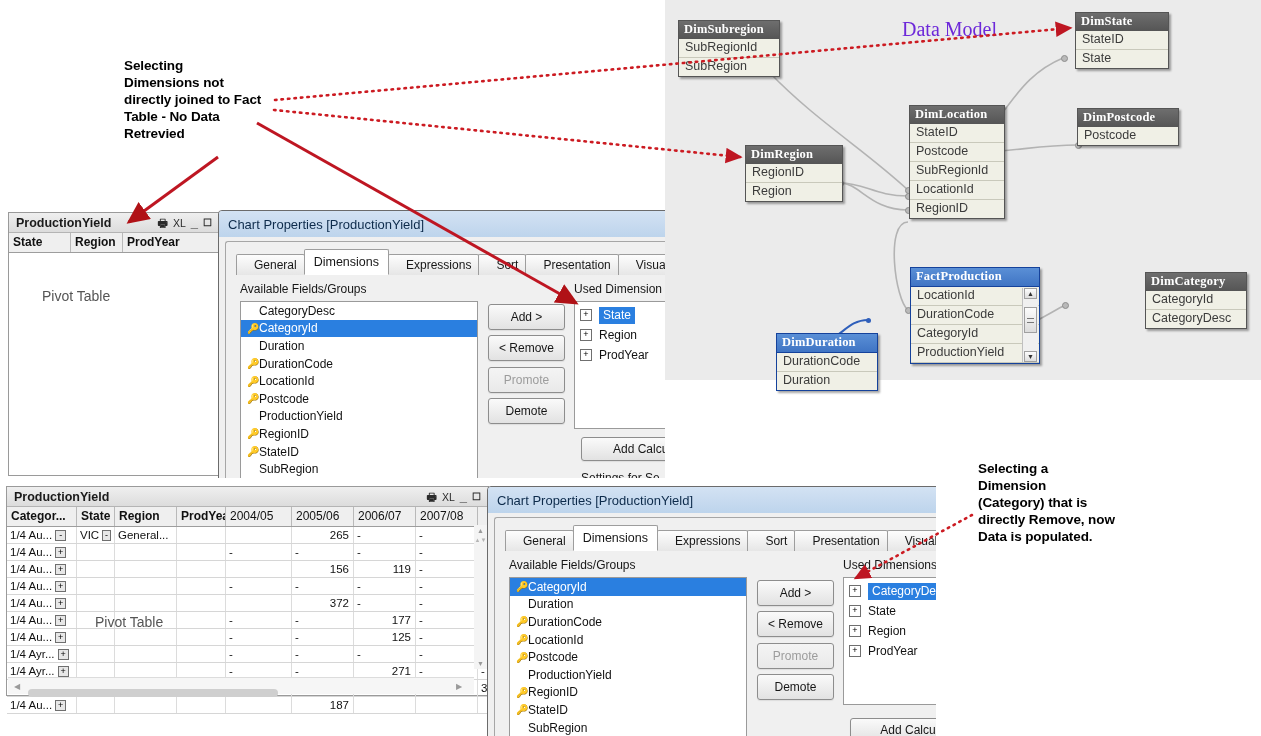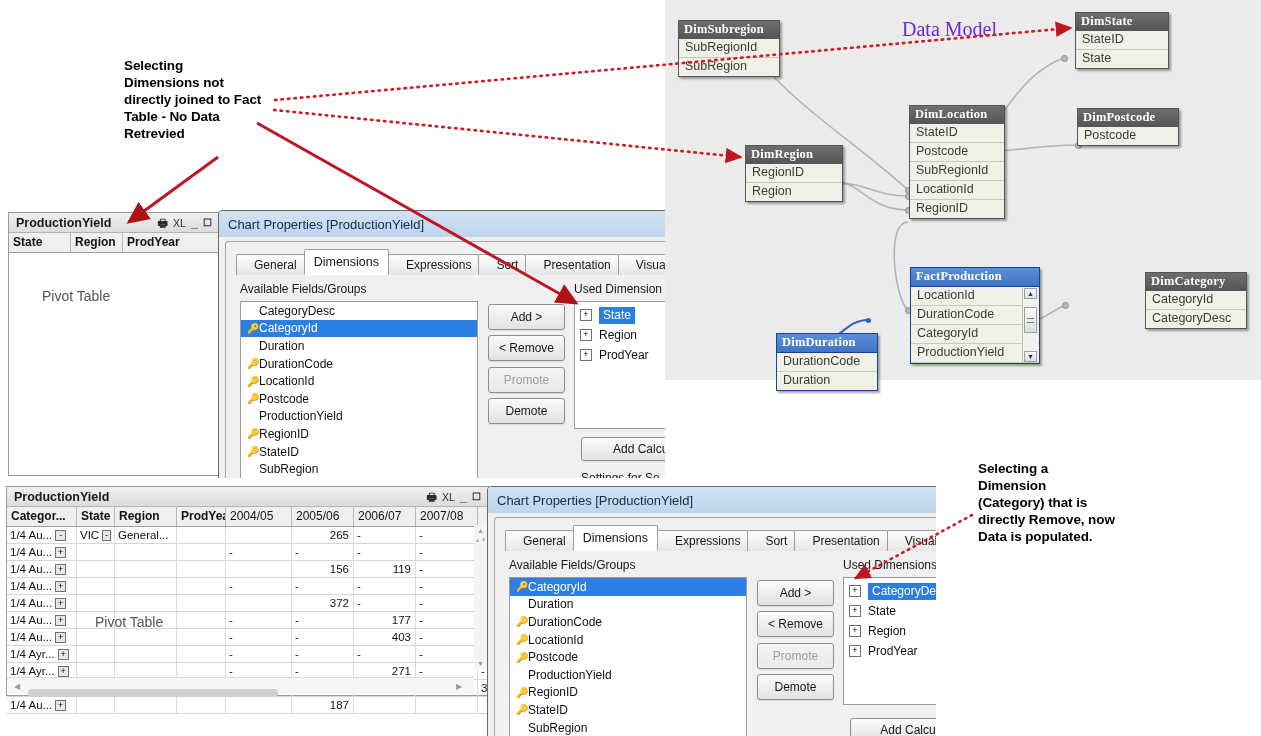--- a/index.html
+++ b/index.html
@@ -528,21 +528,21 @@
         <div class="bdcell" style="width: 49px;">
           <span></span>
         </div>
         <div class="bdcell" style="width: 66px;">
           <span>-</span>
         </div>
         <div class="bdcell" style="width: 62px;">
           <span>-</span>
         </div>
         <div class="bdcell num" style="width: 62px;">
-          <span>403</span>
+          <span>125</span>
         </div>
         <div class="bdcell" style="width: 62px;">
           <span>-</span>
         </div>
         <div class="bdcell" style="width: 10px;">
           <span>230</span>
         </div>
       </div>
       <div class="bdrow">
         <div class="bdcell" style="width: 70px;">

